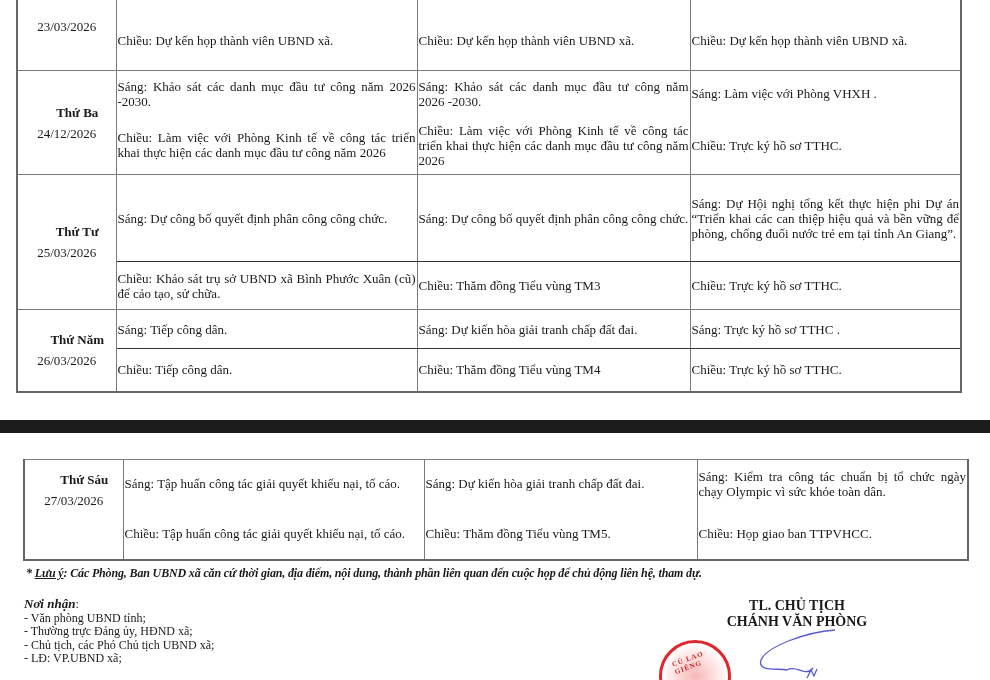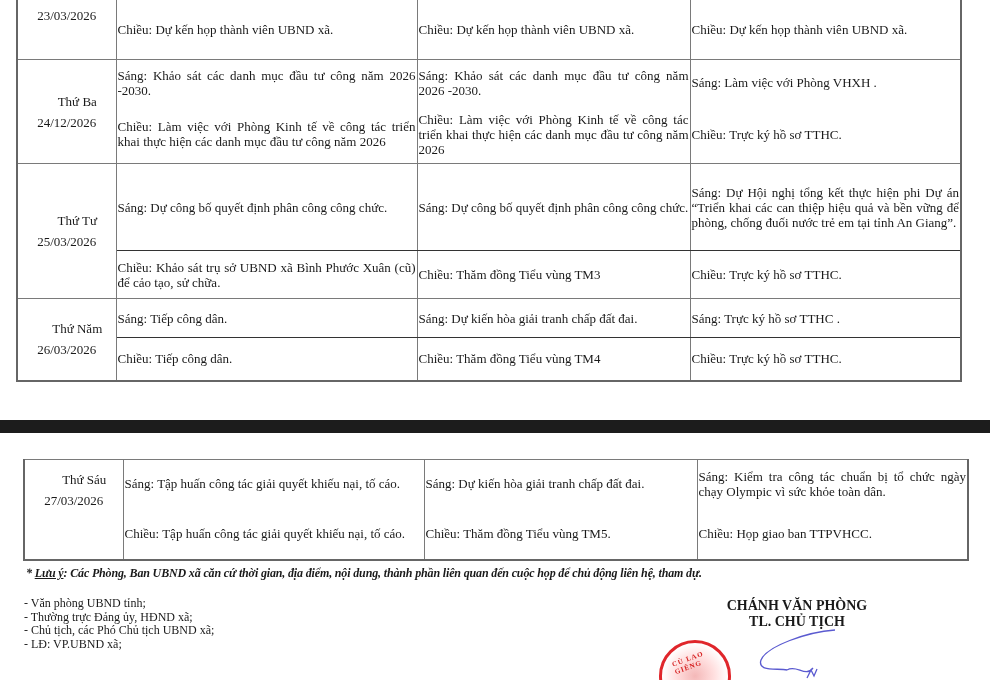--- a/index.html
+++ b/index.html
@@ -1,36 +1,36 @@
 <!DOCTYPE html>
 <html><head>
 <meta charset="utf-8">
 <style>
   html, body { margin:0; padding:0; }
   body {
     width:990px; height:680px; overflow:hidden; position:relative;
     background:#ffffff; color:#1a1a1a;
     font-family:"Liberation Serif", "DejaVu Serif", serif;
   }
-  .page-top { position:absolute; left:0; top:1px; width:852px; height:420px; background:#fff; }
+  .page-top { position:absolute; left:0; top:12px; width:852px; height:420px; background:#fff; }
   .divider-band { position:absolute; left:0; top:420px; width:990px; height:13px; background:#1c1c1c; }
   .page-bottom { position:absolute; left:0; top:433px; width:990px; height:247px; background:#fff;margin-left:7px; }
 
   table.sched {
     position:absolute; border-collapse:collapse; table-layout:fixed;
     font-size:13px; line-height:15px;
   }
   table.sched td {
     border:1px solid #7a7a7a; padding:0 1px; vertical-align:middle;
   }
   table.sched td.day {
     text-align:center; border-left:2px solid #666; 
   }
   table.sched td.last { border-right:2px solid #666; }
-  .dayname { font-weight:normal; display:block; margin-bottom:6px;padding-left:21px; }
+  .dayname { font-weight:bold; display:block; margin-bottom:6px;padding-left:21px; }
   .date { display:block; }
   .just { text-align:justify; }
   .rowsep-solid td { border-top:2px solid #555; }
   td.mid-dark { border-bottom:1px solid #333 !important;margin-top:18px; }
 
   #tbl-top { left:16px; top:-22px; width:944px; }
   #tbl-bottom { left:16px; top:26px; width:944px; }
 
   .note {
     position:absolute; left:19px; top:133px; font-size:12px; font-style:italic; font-weight:bold;
@@ -147,29 +147,30 @@
       <td class="just" style="border-top:none;border-bottom:2px solid #666">Chiều: Tập huấn công tác giải quyết khiếu nại, tố cáo.</td>
       <td style="border-top:none;border-bottom:2px solid #666">Chiều: Thăm đồng Tiểu vùng TM5.</td>
       <td class="last" style="border-top:none;border-bottom:2px solid #666">Chiều: Họp giao ban TTPVHCC.</td>
     </tr>
   </tbody>
     </table>
 
   <div class="note"><span>* </span><span class="u">Lưu ý</span><span>: Các Phòng, Ban UBND xã căn cứ thời gian, địa điểm, nội dung, thành phần liên quan đến cuộc họp để chủ động liên hệ, tham dự.</span></div>
 
   <div class="recipients">
+    <div><span class="title">Nơi nhận</span><span>:</span></div>
     <div>- Văn phòng UBND tỉnh;</div>
     <div>- Thường trực Đảng ủy, HĐND xã;</div>
     <div>- Chủ tịch, các Phó Chủ tịch UBND xã;</div>
     <div>- LĐ: VP.UBND xã;</div>
   </div>
 
   <div class="sign-block">
+    <div>TL. CHỦ TỊCH</div>
     <div>CHÁNH VĂN PHÒNG</div>
-    <div>TL. CHỦ TỊCH</div>
   </div>
 
   <div class="stamp">
     <span class="stamp-text">CÙ LAO GIÊNG</span>
   </div>
 
   <svg class="signature" viewBox="0 0 90 55">
     <path d="M88 2 C60 4, 20 18, 14 32 C10 44, 30 40, 40 42 M40 42 C50 36, 58 50, 66 40 M60 50 l4 -8 l3 6 l3 -7" fill="none" stroke="#5a5ad0" stroke-width="1.3"></path>
   </svg>
 </div>

